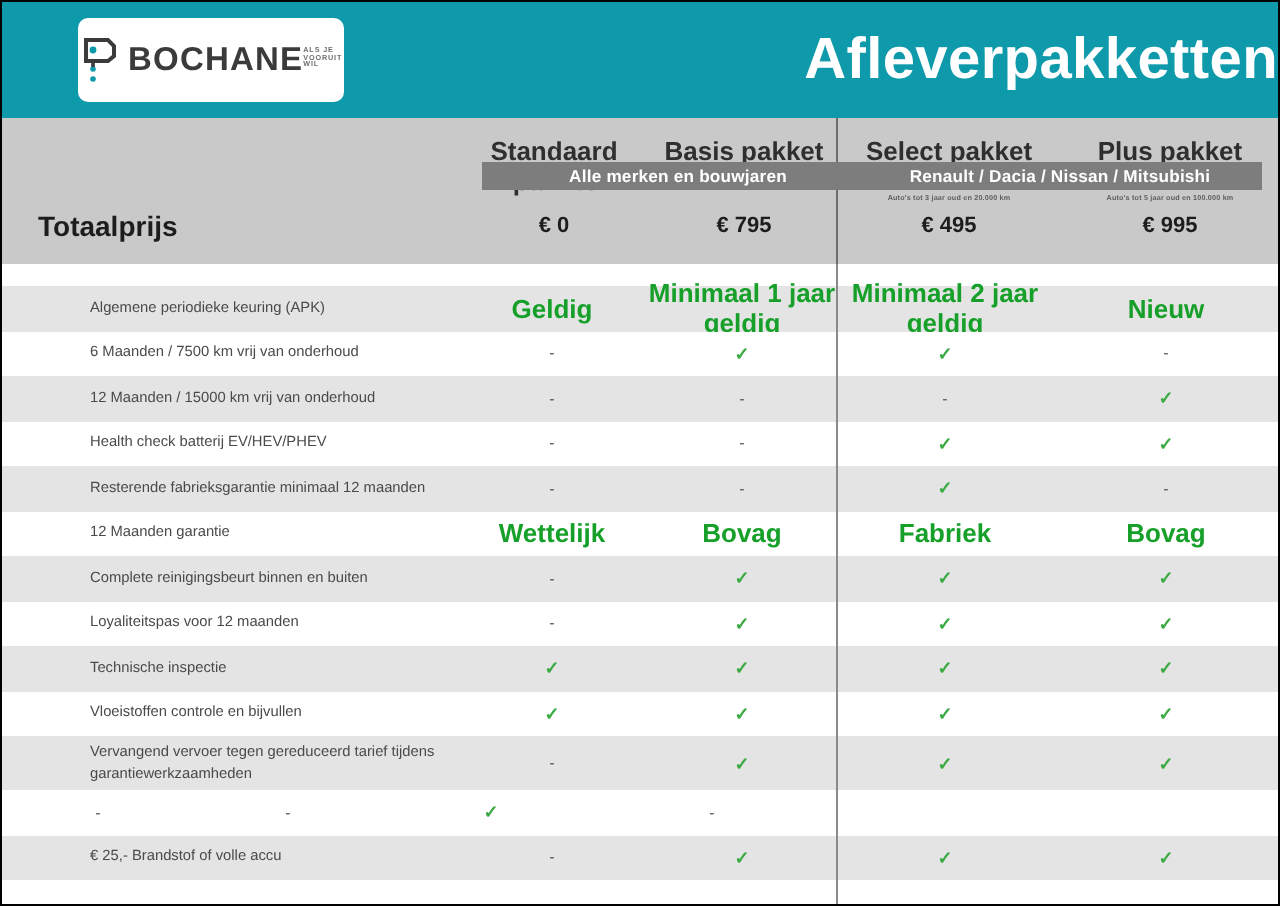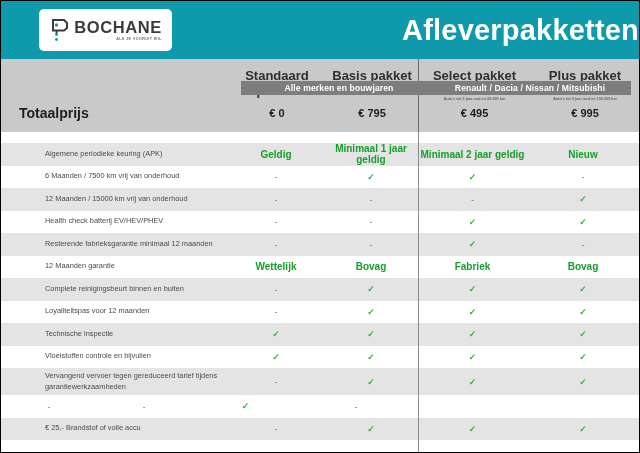--- a/index.html
+++ b/index.html
@@ -28,21 +28,21 @@
   .logo-box{
     margin-left:38px;
     width:133px;height:42px;
     background:#ffffff;
     border-radius:5px;
     display:flex;align-items:center;justify-content:center;
     box-sizing:border-box;
   }
   .logo-inner{display:flex;align-items:center;gap:5px;}
   .logo-mark{width:20px;height:26px;display:block;}
-  .logo-text-wrap{display:flex;flex-direction:column;align-items:flex-end;line-height:1;}
+  .logo-text-wrap{display:flex;align-items:flex-start;line-height:1;}
   .logo-word{
     font-size:16.5px;font-weight:bold;letter-spacing:0.6px;
     color:#3b3b3b;
   }
   .logo-tag{
     font-size:3.6px;letter-spacing:0.45px;color:#6f6f6f;
     margin-top:2.5px;font-weight:bold;
   }
   .banner-title{
     position:absolute;
@@ -129,21 +129,21 @@
     text-align:center;
     font-size:7.4px;
     color:#3a3a3a;
   }
   .c1{width:96px;}
   .c2{width:94px;}
   .c3{width:109px;}
   .c4{width:112px;}
   .tick{color:#3cab43;font-size:9px;font-weight:bold;}
   .dash{color:#555555;font-size:8px;}
-  .word{color:#16a02a;font-weight:bold;font-size:10px;}
+  .word{color:#16a02a;font-weight:bold;font-size:13px;}
 
   .footstrip{height:26px;background:#ffffff;position:relative;}
   .footstrip .divider{
     position:absolute;top:0;bottom:0;left:417px;width:1px;background:#8a8a8a;
   }
 </style>
 </head>
 <body>
 
 <div class="page">

